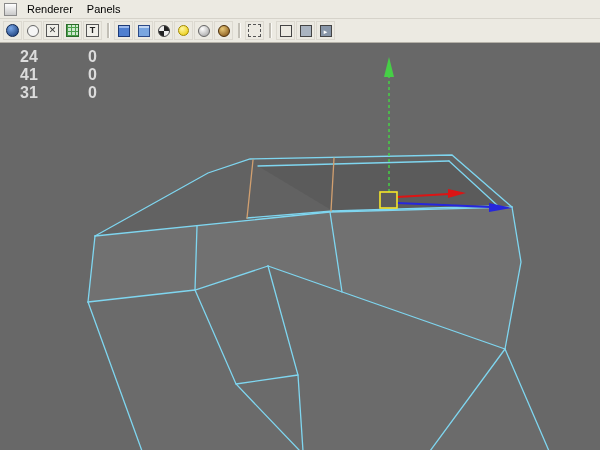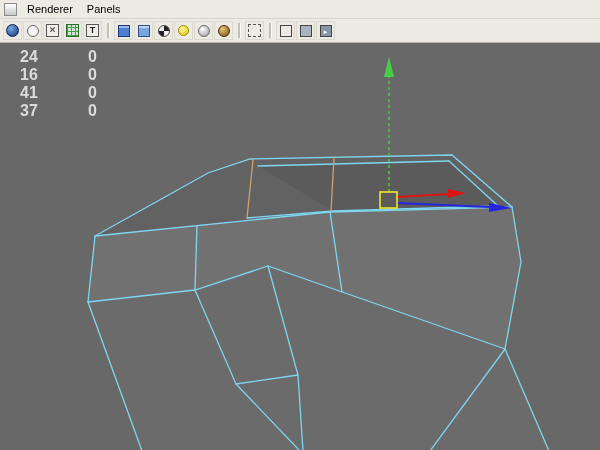--- a/index.html
+++ b/index.html
@@ -190,19 +190,18 @@
           <line x1="397" y1="160" x2="490" y2="164" stroke="#2626dd" stroke-width="2"></line>
           <polygon points="512,165 489,160 489,169" fill="#2626dd"></polygon>
         </g>
 
         <rect x="380" y="149" width="17" height="16" fill="none" stroke="#f5e62a" stroke-width="1.6"></rect>
       </g>
     </svg>
 
     <div class="hud">
       <div><span class="a">24</span><span class="b">0</span></div>
-      <div><span class="a">16</span><span class="b">0</span></div>
       <div><span class="a">41</span><span class="b">0</span></div>
-      <div><span class="a">37</span><span class="b">0</span></div>
+      <div><span class="a">31</span><span class="b">0</span></div>
     </div>
   </div>
 
 </div>
 
 </body></html>

